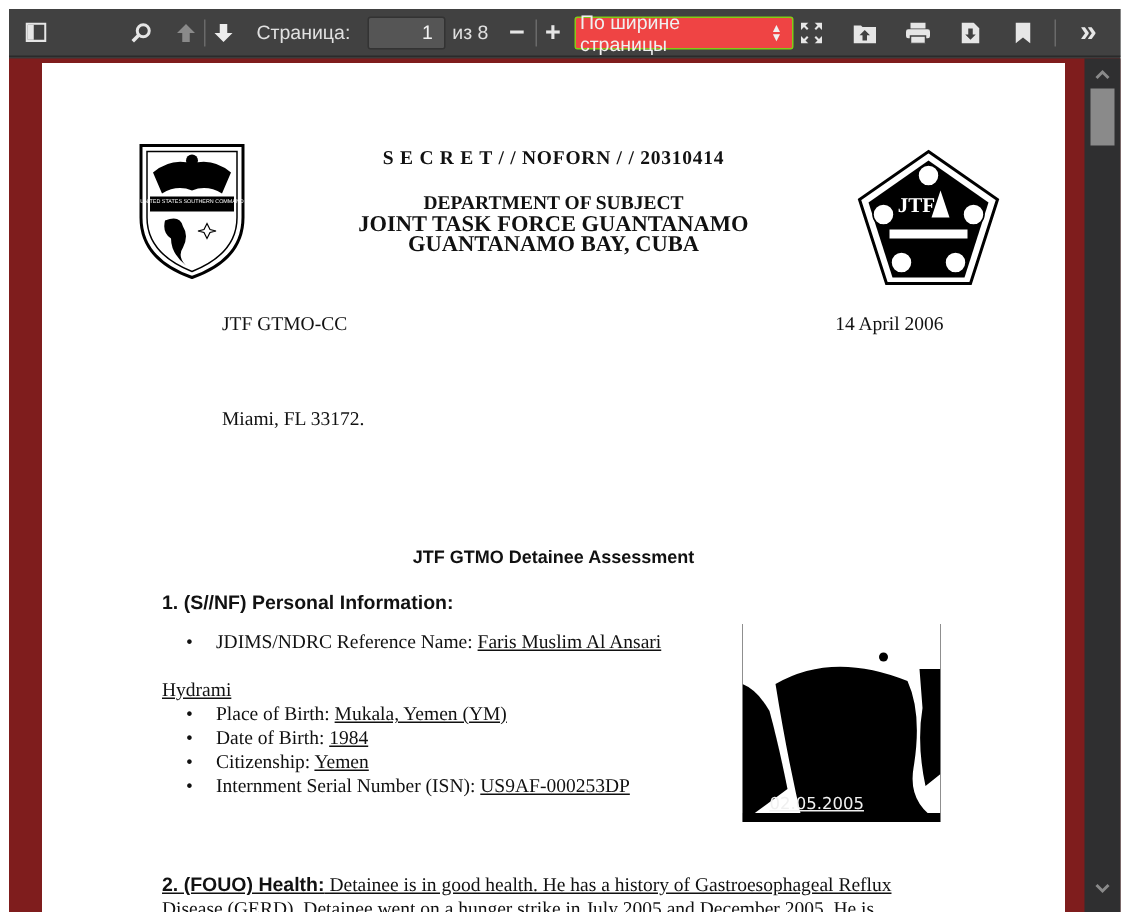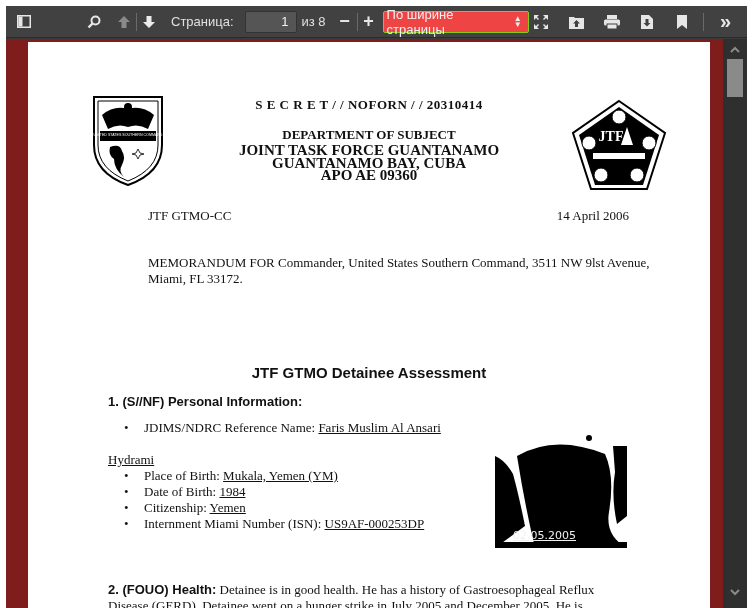--- a/index.html
+++ b/index.html
@@ -60,21 +60,21 @@
   }
 
   
   .abs { position: absolute; }
   .seal-left { left: 64px; top: 53px; }
   .seal-right { left: 543px; top: 57px; }
   .classif { left: 0; width: 682px; text-align: center; top: 55px; font-weight: bold; font-size: 13px; letter-spacing: 0.5px; }
   .dept { left: 0; width: 682px; text-align: center; top: 85px; font-weight: bold; font-size: 13px; }
   .dept-line { left: 0; width: 682px; text-align: center; font-weight: bold; font-size: 15px; }
   .t13 { font-size: 13px; margin-left: 40px; }
-  .doc-heading { left: 0; width: 682px; text-align: center; top: 322px; font-family: "Liberation Sans", sans-serif; font-weight: bold; font-size: 15px; }
+  .doc-heading { left: 0; width: 682px; text-align: center; top: 322px; font-family: "Liberation Sans", sans-serif; font-weight: bold; font-size: 12px; }
   .sec-heading { left: 80px; top: 352px; font-family: "Liberation Sans", sans-serif; font-weight: bold; font-size: 13px; }
   .bullet-item { left: 96px; font-size: 13px; white-space: nowrap; }
   .bullet-item .dot { display: inline-block; width: 20px; }
   u { text-decoration: underline; }
   .photo {
     left: 467px; top: 374px; width: 132px; height: 132px; background: #000;
     overflow: hidden;
   }
   .photo-date {
     position: absolute; left: 18px; bottom: 6px; color: #f0f0f0;
@@ -178,41 +178,39 @@
           <text x="36" y="40.5" font-size="3.6" fill="#fff" text-anchor="middle" font-family="Liberation Sans, sans-serif">UNITED STATES SOUTHERN COMMAND</text>
           <path d="M18 52 Q28 48 30 56 Q34 62 30 70 Q26 76 32 82 Q22 74 22 64 Q16 60 18 52 Z" fill="#000"></path>
           <path d="M46 54 l2 4 4 1 -4 1 -2 4 -2 -4 -4 -1 4 -1 z" fill="none" stroke="#000" stroke-width="0.8"></path>
         </svg>
       </div>
 
       <div class="abs classif">S E C R E T / / NOFORN / / 20310414</div>
       <div class="abs dept">DEPARTMENT OF SUBJECT</div>
       <div class="abs dept-line" style="top:100px;">JOINT TASK FORCE GUANTANAMO</div>
       <div class="abs dept-line" style="top:113px;">GUANTANAMO BAY, CUBA</div>
-      <div class="abs dept-line" style="top:125px;">APO AE 09360</div>
 
       <div class="abs seal-right">
         <svg width="96" height="92" viewBox="0 0 96 92">
           <polygon points="48,2 94,34 76,90 20,90 2,34" fill="#fff" stroke="#000" stroke-width="2"></polygon>
           <polygon points="48,8 88,36 72,86 24,86 8,36" fill="#000"></polygon>
           <circle cx="48" cy="18" r="7" fill="#fff" stroke="#000"></circle>
           <circle cx="18" cy="44" r="7" fill="#fff" stroke="#000"></circle>
           <circle cx="78" cy="44" r="7" fill="#fff" stroke="#000"></circle>
           <circle cx="30" cy="76" r="7" fill="#fff" stroke="#000"></circle>
           <circle cx="66" cy="76" r="7" fill="#fff" stroke="#000"></circle>
           <text x="40" y="42" font-size="14" font-weight="bold" fill="#fff" text-anchor="middle" font-family="Liberation Serif, serif">JTF</text>
           <path d="M56 28 L50 46 L62 46 Z" fill="#fff"></path>
           <rect x="22" y="54" width="52" height="6" fill="#fff"></rect>
         </svg>
       </div>
 
       <div class="abs t13" style="left:80px;top:166px;">JTF GTMO-CC</div>
       <div class="abs t13" style="right:81px;top:166px;">14 April 2006</div>
 
-      <div class="abs t13" style="left:80px;top:213px;white-space:nowrap;">MEMORANDUM FOR Commander, United States Southern Command, 3511 NW 9lst Avenue,</div>
       <div class="abs t13" style="left:80px;top:229px;">Miami, FL 33172.</div>
 
 
       <div class="abs doc-heading">JTF GTMO Detainee Assessment</div>
       <div class="abs sec-heading">1.  (S//NF) Personal Information:</div>
 
       <div class="abs bullet-item" style="top:378px;">
         <span class="dot">•</span><span>JDIMS/NDRC Reference Name:  </span><u>Faris Muslim Al Ansari</u>
       </div>
       <div class="abs bullet-item" style="left:80px;top:410px;">
@@ -221,37 +219,37 @@
       <div class="abs bullet-item" style="top:426px;">
         <span class="dot">•</span><span>Place of Birth:  </span><u>Mukala, Yemen (YM)</u>
       </div>
       <div class="abs bullet-item" style="top:442px;">
         <span class="dot">•</span><span>Date of Birth:  </span><u>1984</u>
       </div>
       <div class="abs bullet-item" style="top:458px;">
         <span class="dot">•</span><span>Citizenship:  </span><u>Yemen</u>
       </div>
       <div class="abs bullet-item" style="top:474px;">
-        <span class="dot">•</span><span>Internment Miami Number (ISN):  </span><u>US9AF-000253DP</u>
+        <span class="dot">•</span><span>Internment Serial Number (ISN):  </span><u>US9AF-000253DP</u>
       </div>
 
       <div class="abs photo">
         <svg width="132" height="132" viewBox="0 0 132 132">
           <rect width="132" height="132" fill="#fff"></rect>
           <path d="M0 40 Q10 44 18 58 Q24 80 30 110 L0 132 Z" fill="#000"></path>
           <path d="M22 40 Q60 18 110 38 Q120 60 114 96 Q110 120 132 132 L40 132 Q30 90 22 40 Z" fill="#000"></path>
           <path d="M118 30 L132 30 L132 100 L122 108 Q116 80 120 56 Z" fill="#000"></path>
           <circle cx="94" cy="22" r="3" fill="#000"></circle>
           <rect x="0" y="126" width="132" height="6" fill="#000"></rect>
         </svg>
         <div class="photo-date">02.05.2005</div>
       </div>
 
       <div class="abs health">
-        <div style="white-space:nowrap;"><b>2.  (FOUO) Health:</b><span>  Detainee is in good health.  He has a history of Gastroesophageal Reflux</span></div>
+        <div style="white-space:nowrap;text-decoration:underline;"><b>2.  (FOUO) Health:</b><span>  Detainee is in good health.  He has a history of Gastroesophageal Reflux</span></div>
         <div style="white-space:nowrap;">Disease (GERD).  Detainee went on a hunger strike in July 2005 and December 2005.  He is</div>
       </div>
     </div>
 
     <div class="scrollbar">
       <div class="scroll-up">
         <svg width="10" height="7" viewBox="0 0 10 7">
             <path d="M1 6 L5 2 L9 6" fill="none" stroke="#8a8a8a" stroke-width="2"></path>
           </svg>
       </div>

